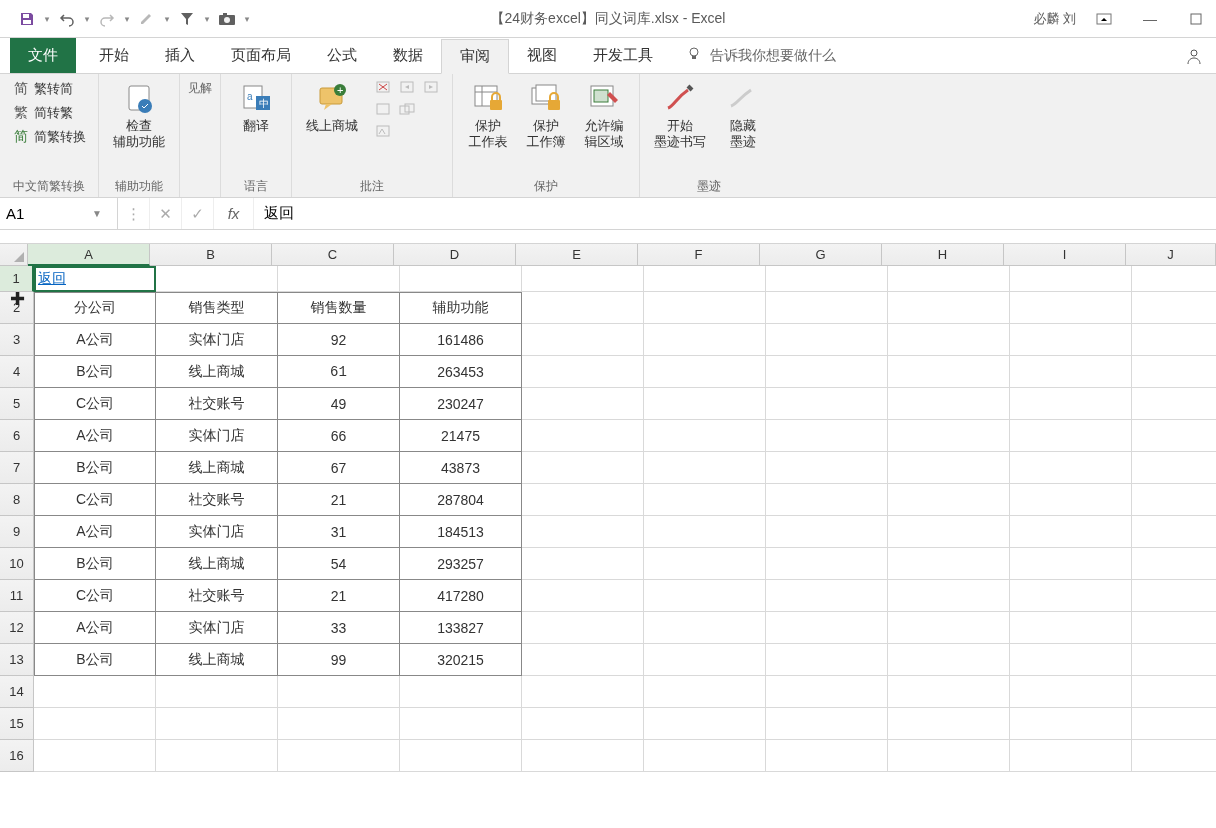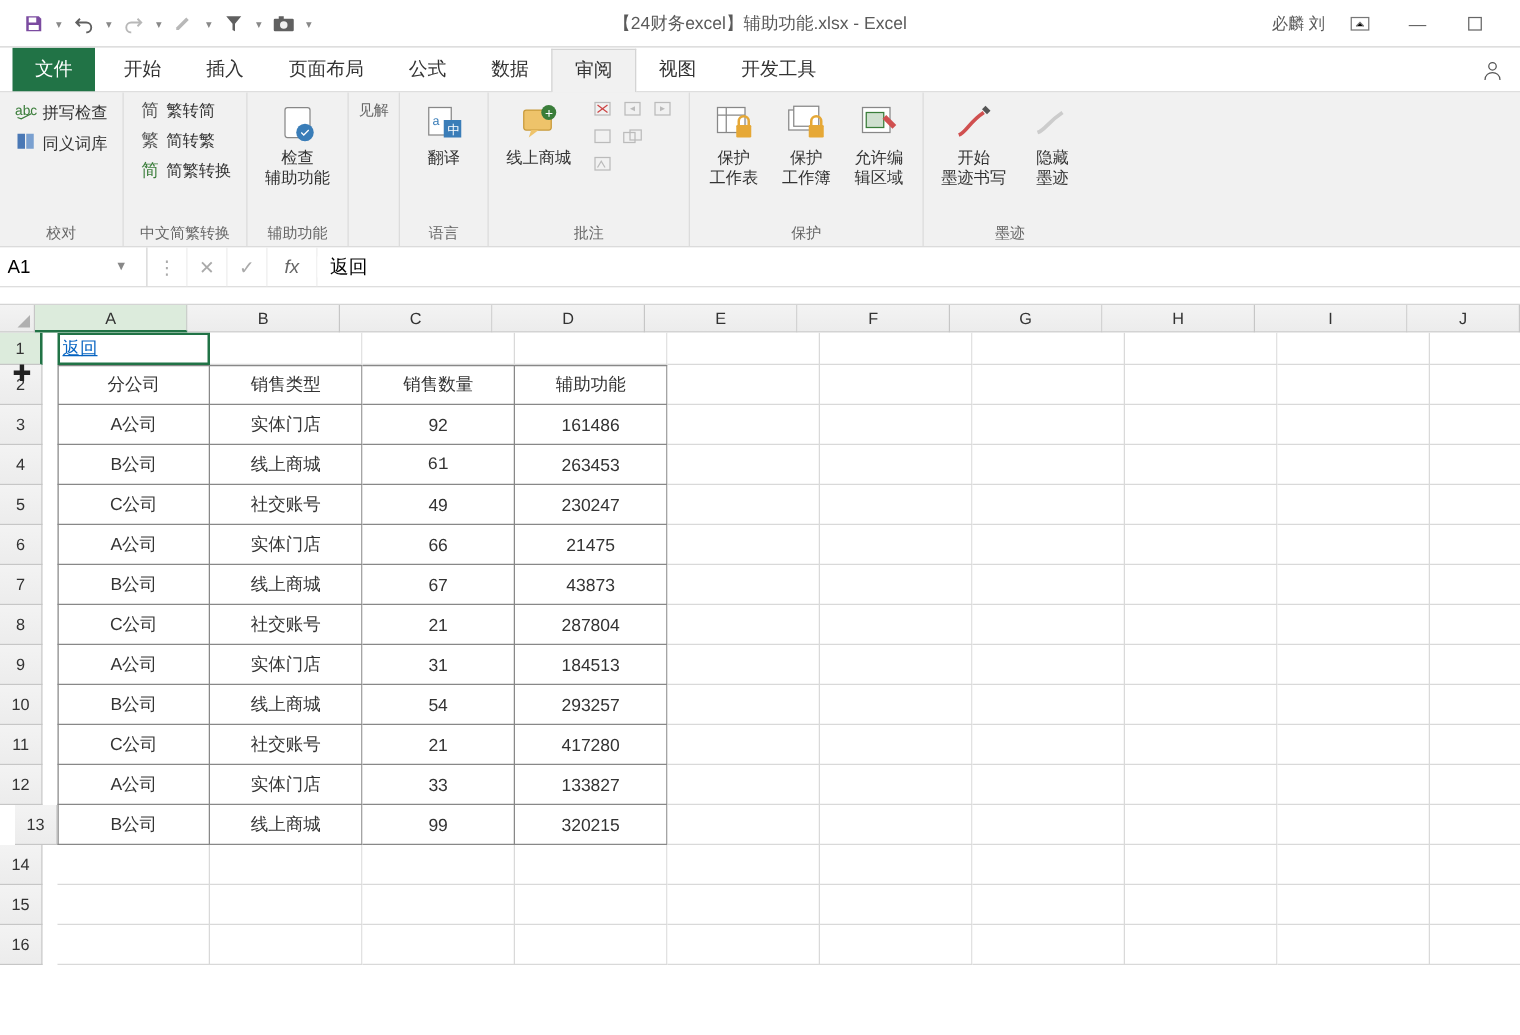--- a/index.html
+++ b/index.html
@@ -4,21 +4,21 @@
 <style>
   * { box-sizing: border-box; margin: 0; padding: 0; font-family: "Microsoft YaHei", sans-serif; }
   body { width: 1216px; height: 828px; background: #fff; overflow: hidden; font-size: 13px; color: #333; }
 
   
   .titlebar { height: 38px; background: #fff; display: flex; align-items: center; border-bottom: 1px solid #d4d4d4; position: relative; }
   .titlebar .qat { display: flex; align-items: center; gap: 2px; padding-left: 15px; }
   .qat-item { width: 24px; height: 24px; display: flex; align-items: center; justify-content: center; color: #606060; cursor: pointer; }
   .qat-item.drop { width: 12px; font-size: 9px; color: #888; }
   .titlebar .title { position: absolute; left: 0; right: 0; text-align: center; font-size: 14px; color: #5a5a5a; pointer-events: none; }
-  .titlebar .user-area { margin-left: auto; display: flex; align-items: center; gap: 10px; padding-right: 18px; }
+  .titlebar .user-area { margin-left: auto; display: flex; align-items: center; gap: 10px; padding-right: 2px; }
   .user-name { font-size: 13px; color: #5a5a5a; }
   .win-btn { width: 36px; height: 28px; display: flex; align-items: center; justify-content: center; color: #666; cursor: pointer; font-size: 14px; }
 
   
   .ribbon-tabs { height: 36px; display: flex; align-items: stretch; background: #fff; border-bottom: 1px solid #d4d4d4; padding-left: 10px; }
   .ribbon-tab { padding: 0 18px; display: flex; align-items: center; font-size: 15px; color: #333; cursor: pointer; }
   .ribbon-tab.file { background: #217346; color: #fff; margin-right: 5px; }
   .ribbon-tab.active { border: 1px solid #d4d4d4; border-bottom: 1px solid #f1f1f1; background: #f1f1f1; position: relative; top: 1px; }
   .ribbon-tell { display: flex; align-items: center; gap: 8px; padding: 0 15px; color: #666; font-size: 14px; cursor: pointer; }
   .share-btn { margin-left: auto; padding: 0 12px; display: flex; align-items: center; color: #333; cursor: pointer; }
@@ -103,21 +103,21 @@
     <div class="qat-item drop">▾</div>
     <div class="qat-item">
         <svg width="18" height="14" viewBox="0 0 18 14">
           <rect x="1" y="3" width="16" height="10" rx="1" fill="#606060"></rect>
           <circle cx="9" cy="8" r="3" fill="#f1f1f1"></circle>
           <rect x="5" y="1" width="4" height="3" fill="#606060"></rect>
         </svg>
       </div>
     <div class="qat-item drop">▾</div>
   </div>
-  <div class="title">【24财务excel】辅助功能.xlsx - Excel</div>
+  <div class="title">【24财务excel】同义词库.xlsx - Excel</div>
   <div class="user-area">
     <span class="user-name">必麟 刘</span>
     <div class="win-btn">
         <svg width="16" height="12">
           <rect x="1" y="1" width="14" height="10" fill="none" stroke="#777"></rect>
           <path stroke="#777" d="M5 8l3-3 3 3"></path>
         </svg>
       </div>
     <div class="win-btn">—</div>
     <div class="win-btn">
@@ -131,51 +131,37 @@
 <div class="ribbon-tabs">
   <div class="ribbon-tab file">文件</div>
   <div class="ribbon-tab">开始</div>
   <div class="ribbon-tab">插入</div>
   <div class="ribbon-tab">页面布局</div>
   <div class="ribbon-tab">公式</div>
   <div class="ribbon-tab">数据</div>
   <div class="ribbon-tab active">审阅</div>
   <div class="ribbon-tab">视图</div>
   <div class="ribbon-tab">开发工具</div>
+  <div class="ribbon-tell">
+    <span><svg width="16" height="16" viewBox="0 0 16 16">
+          <circle cx="8" cy="6" r="4" fill="none" stroke="#666"></circle>
+          <rect x="6" y="10" width="4" height="3" fill="#666"></rect>
+        </svg></span>
+    <span>告诉我你想要做什么</span>
+  </div>
   <div class="share-btn">
       <svg width="20" height="18" viewBox="0 0 20 18">
         <circle cx="10" cy="6" r="3" fill="none" stroke="#555"></circle>
         <path d="M4 17c0-4 3-6 6-6s6 2 6 6" fill="none" stroke="#555"></path>
       </svg>
     </div>
 </div>
 
 <div class="ribbon-body">
 
-  <div class="rgroup">
-    <div class="rgroup-content">
-      <div class="col-stack">
-        <div class="small-btn-row">
-          <span><svg width="18" height="16">
-                <text x="0" y="12" font-size="11" fill="#3a7d3a">abc</text>
-                <path stroke="#3a7d3a" fill="none" d="M2 14l3 1 8-4"></path>
-              </svg></span>
-          <span>拼写检查</span>
-        </div>
-        <div class="small-btn-row">
-          <span><svg width="18" height="16">
-                <rect x="2" y="2" width="6" height="12" fill="#4a78b5"></rect>
-                <rect x="9" y="2" width="6" height="12" fill="#7aa0d0"></rect>
-              </svg></span>
-          <span>同义词库</span>
-        </div>
-      </div>
-    </div>
-    <div class="rgroup-label">校对</div>
-  </div>
 
   <div class="rgroup">
     <div class="rgroup-content">
       <div class="col-stack">
         <div class="small-btn-row">
             <span class="mark">简</span>
             <span>繁转简</span>
           </div>
         <div class="small-btn-row">
             <span class="mark">繁</span>
@@ -390,21 +376,21 @@
         <div class="row-head" style="height: 32px;">3</div>
         <div class="row-head" style="height: 32px;">4</div>
         <div class="row-head" style="height: 32px;">5</div>
         <div class="row-head" style="height: 32px;">6</div>
         <div class="row-head" style="height: 32px;">7</div>
         <div class="row-head" style="height: 32px;">8</div>
         <div class="row-head" style="height: 32px;">9</div>
         <div class="row-head" style="height: 32px;">10</div>
         <div class="row-head" style="height: 32px;">11</div>
         <div class="row-head" style="height: 32px;">12</div>
-        <div class="row-head" style="height: 32px; margin-left: 12px;">13</div>
+        <div class="row-head" style="height: 32px;">13</div>
         <div class="row-head" style="height: 32px;">14</div>
         <div class="row-head" style="height: 32px;">15</div>
         <div class="row-head" style="height: 32px;">16</div>
       </div>
     <div id="cells" style="display:flex;flex-direction:column;flex:1;position:relative">
         <div class="row" style="height: 26px;">
           <div class="cell link active-cell" style="width: 122px;">返回</div>
           <div class="cell" style="width: 122px;"></div>
           <div class="cell" style="width: 122px;"></div>
           <div class="cell" style="width: 122px;"></div>

